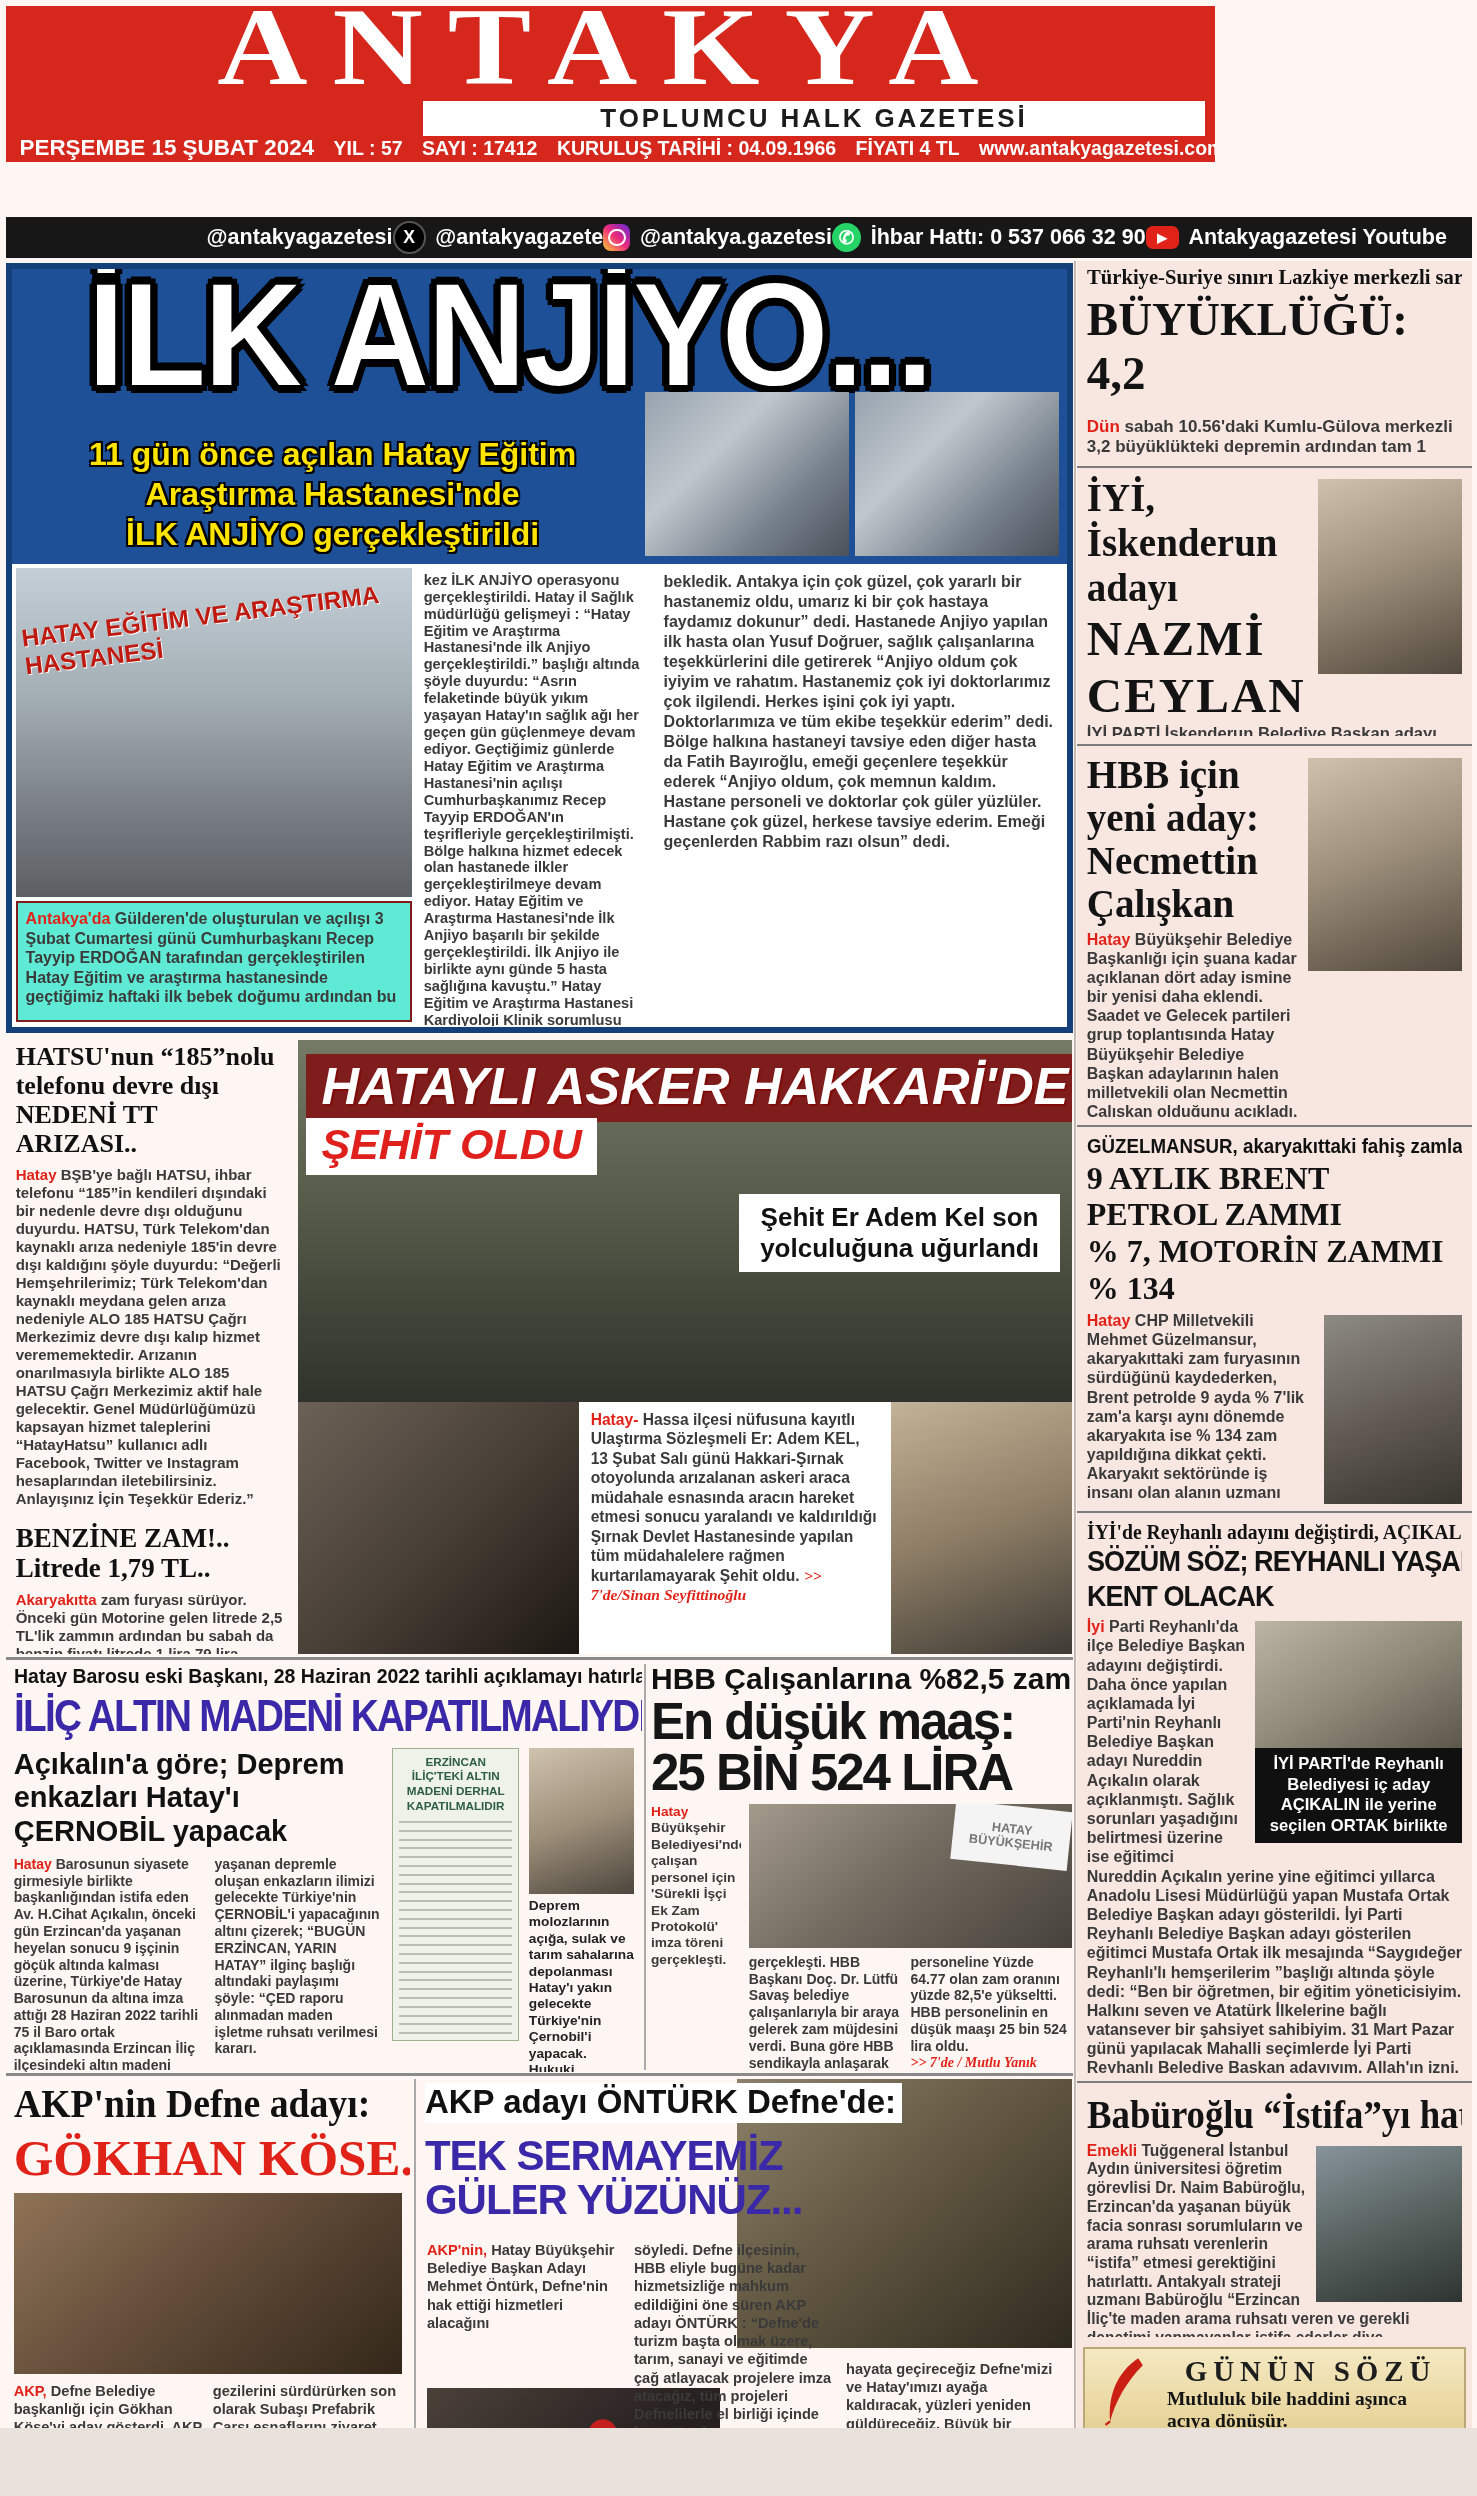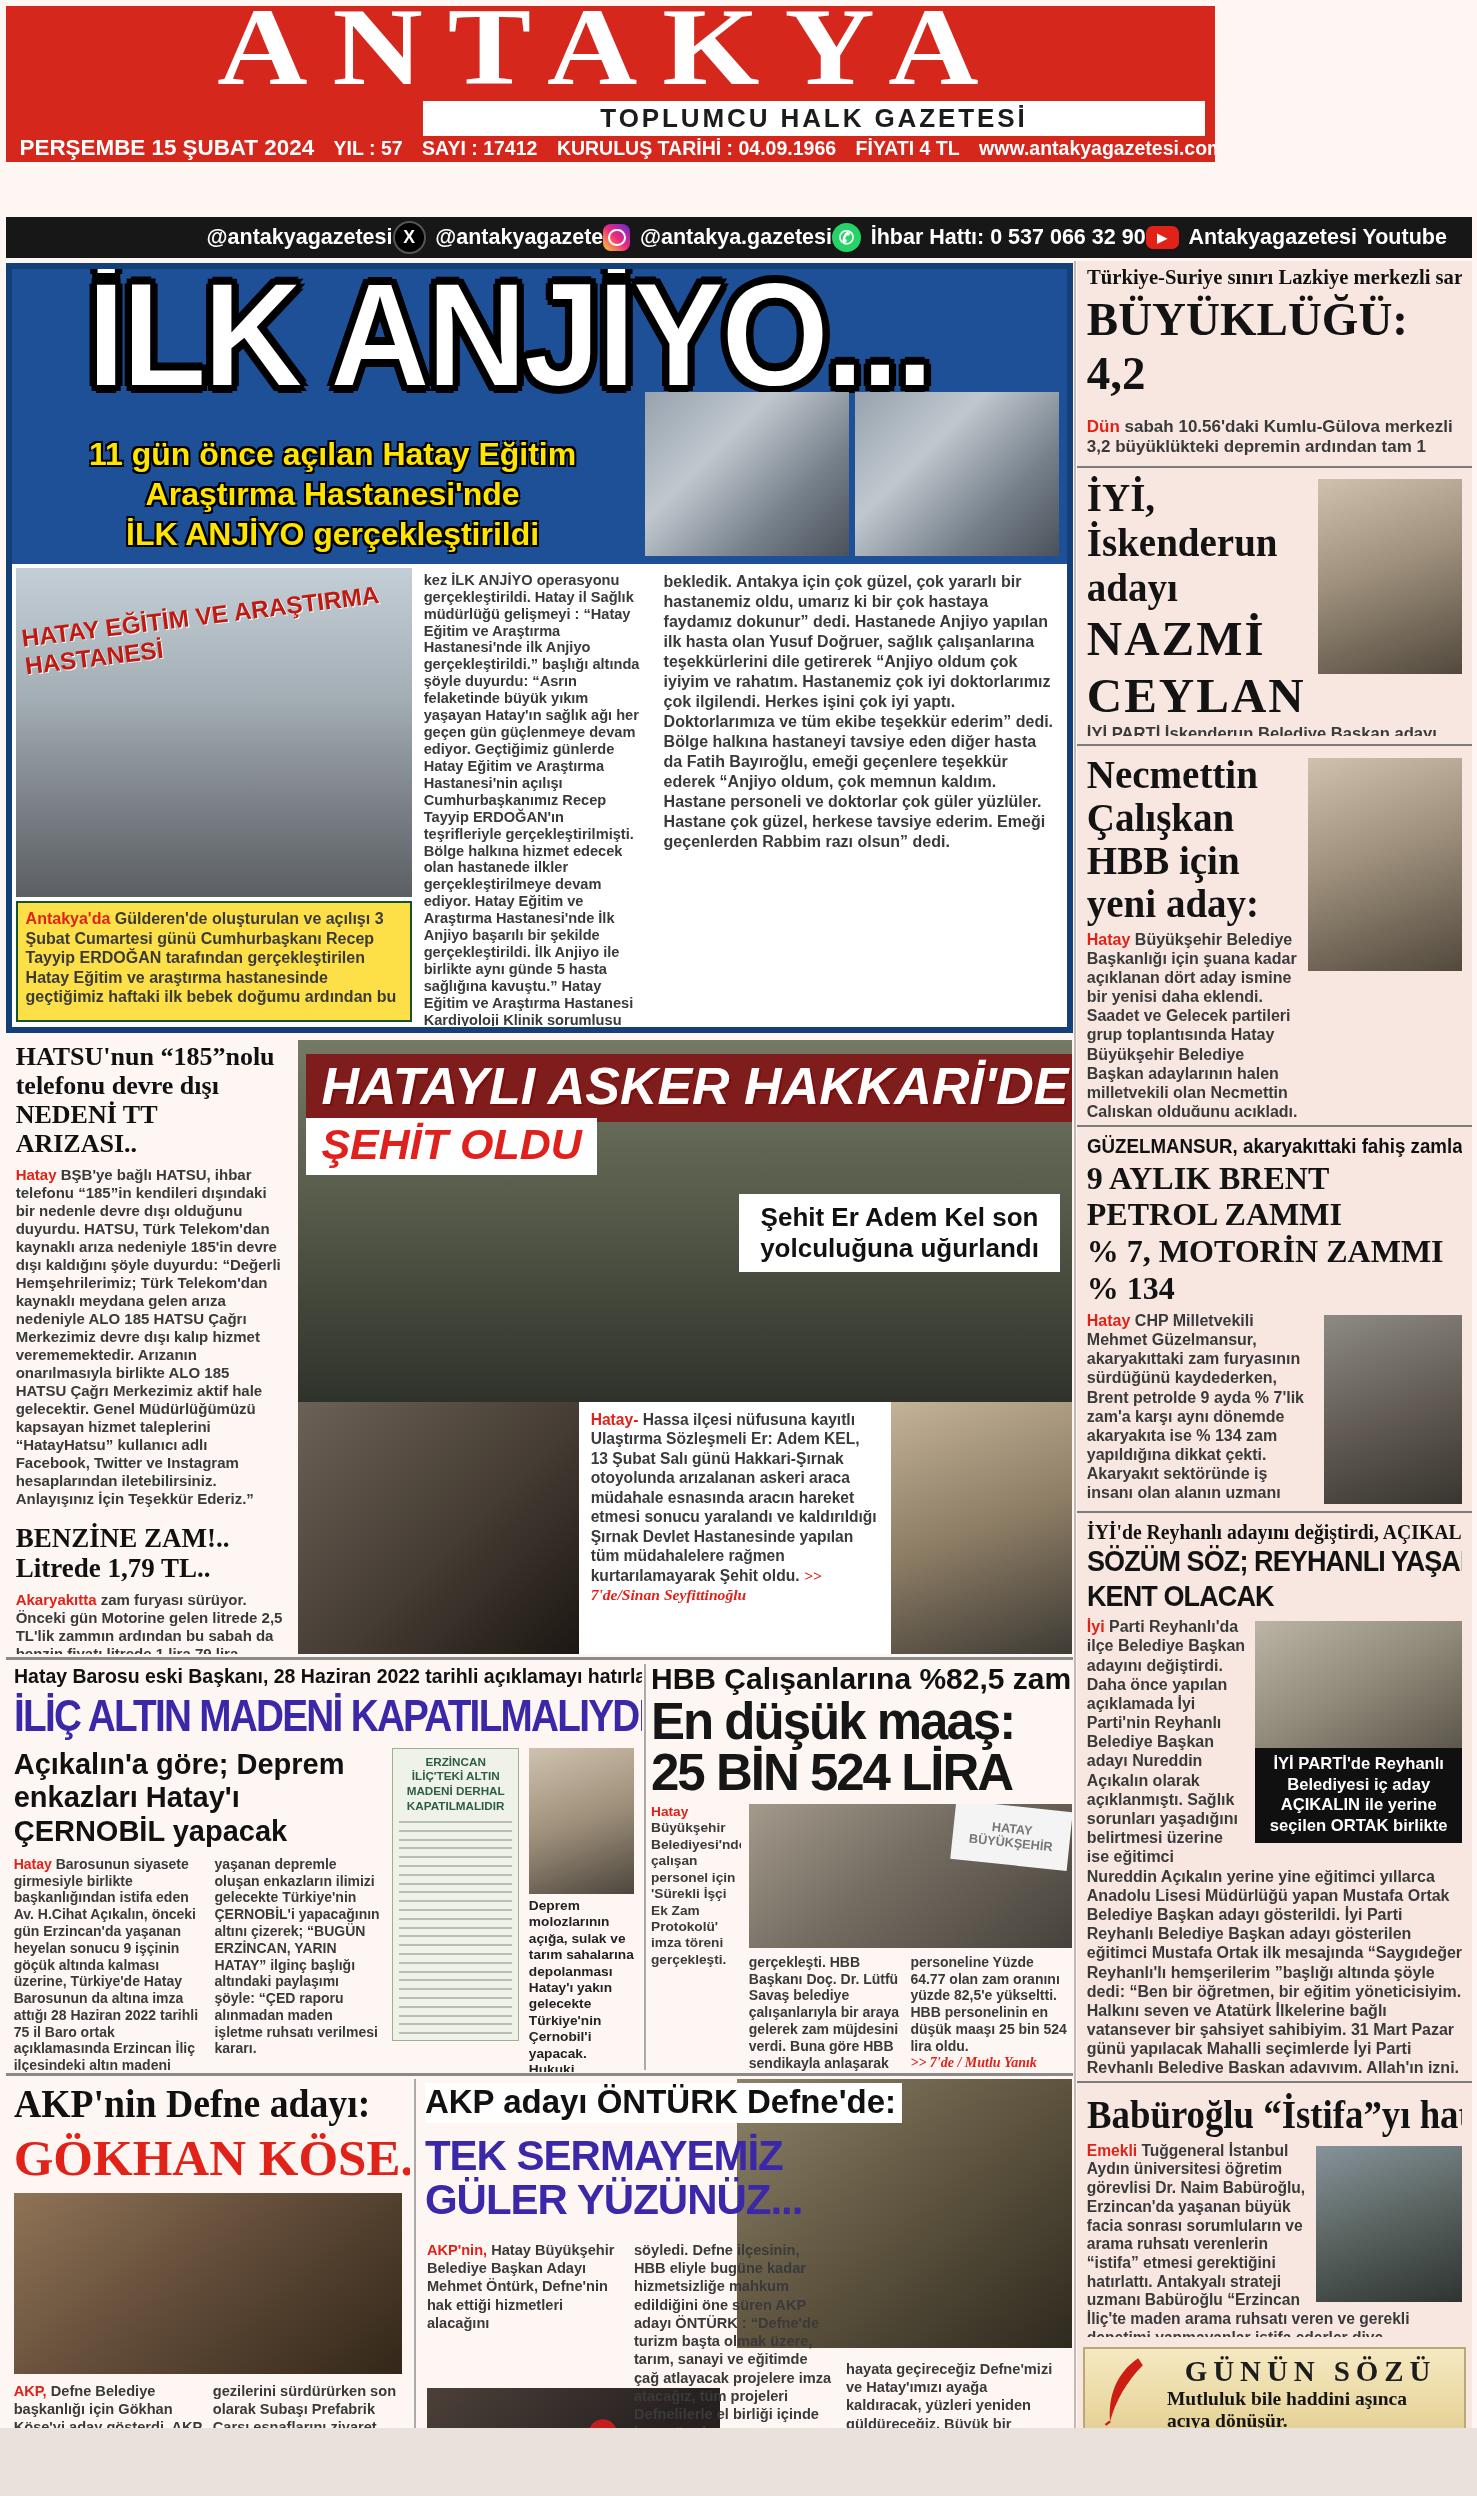--- a/index.html
+++ b/index.html
@@ -50,21 +50,21 @@
   .anj-sub{position:absolute;left:13.7px;bottom:9.8px;width:614px;text-align:center;color:#ffe400;
       font-weight:900;font-size:32px;line-height:1.25;
       text-shadow:2px 2px 0 #000,-2px 2px 0 #000,2px -2px 0 #000,-2px -2px 0 #000;}
   .anj-beds{position:absolute;right:7.8px;bottom:7.8px;width:414px;height:164px;display:flex;gap:5.9px;}
   .bed{flex:1;background:linear-gradient(135deg,#97a2ad 0%,#c0c8ce 35%,#76808b 70%,#4a515a 100%);}
   .anj-body{display:flex;height:462px;}
   .anj-left{width:404px;display:flex;flex-direction:column;padding:3.9px;box-sizing:border-box;}
   .hosp{flex:1;background:linear-gradient(180deg,#c3ced6 0%,#a3adb4 40%,#7d8389 70%,#5b5f64 100%);}
   .hosp-sign{position:absolute;left:5.9px;top:33px;color:#c01a10;font-weight:900;font-size:24.4px;
       transform:rotate(-7deg);text-shadow:1px 1px 0 #fff;}
-  .anj-cap{height:105px;background:#fde047;border:2px solid #14532d;margin-top:3.9px;padding:5.9px 7.8px;
+  .anj-cap{height:105px;background:#5eead4;border:2px solid #7f1d1d;margin-top:3.9px;padding:5.9px 7.8px;
       font-size:16px;line-height:1.22;overflow:hidden;}
   .anj-c1{width:236px;padding:7.8px 7.8px;box-sizing:border-box;font-size:14.6px;line-height:1.16;overflow:hidden;}
   .anj-c2{flex:1;padding:7.8px 11.7px;box-sizing:border-box;font-size:16px;line-height:1.25;overflow:hidden;}
   
   .hatsu-col{position:absolute;left:5.9px;top:1040px;width:287px;height:614px;padding:2px 9.8px;
       box-sizing:border-box;overflow:hidden;}
   .serif-head{font-family:"Liberation Serif",serif;font-weight:bold;color:#111;}
   .hatsu-h{font-size:26px;line-height:1.12;}
   .hatsu-b{font-size:15px;line-height:1.2;margin-top:7.8px;}
   .benz-h{font-size:27px;line-height:1.1;margin-top:15.6px;}
@@ -384,22 +384,22 @@
         <span>İYİ PARTİ İskenderun Belediye Başkan adayı Nazmi Ceylan oldu. Aynı zamanda parti il başkanı olan Nazmi Ceylan'ın, İskenderun Belediye Başkanlığına aday gösterilmesiyle ilgili olarak : “İskenderun Belediye Başkan adayımız Kıymetli büyüğümüz Sayın Nazmi Ceylan olmuştur. İskenderun belediyesini almak için var gücümüzle çalışacağız. ” paylaşımı yapıldı.</span>
         
       </div>
     </div>
 
     <div class="rc-hr"></div>
 
     <div style="height:363px;overflow:hidden;">
       <div class="portrait fr photo" style="width:154px;height:213px;"></div>
       <div class="necm-h">
+        <div>HBB için yeni aday:</div>
         <div>Necmettin Çalışkan</div>
-        <div>HBB için yeni aday:</div>
       </div>
       <div class="rc-body bt" style="font-size:16px;margin-top:3.9px;">
         <span class="lead-red">Hatay</span>
         <span>Büyükşehir Belediye Başkanlığı için şuana kadar açıklanan dört aday ismine bir yenisi daha eklendi. Saadet ve Gelecek partileri grup toplantısında Hatay Büyükşehir Belediye Başkan adaylarının halen milletvekili olan Necmettin Çalışkan olduğunu açıkladı. Gelecek Partisi Genel başkanı Ahmet Davutoğlu'nun “Hatay için elini taşın altına koymaktan geri kalmayan” olarak ifade ettiği Necmettin Çalışkan'a başarılar dileyerek teşekkür etti. Mahalli İdareler ile Mahalle Muhtarlıkları ve İhtiyar Heyetleri Seçimi Hakkında Kanun'un 17. maddesi'ne göre bir kişi milletvekiliyken belediye başkanı adayı olabiliyor. Bunun için milletvekilliğinden istifa etmesi gerekmiyor.</span>
         
       </div>
     </div>
 
     <div class="rc-hr"></div>
 

